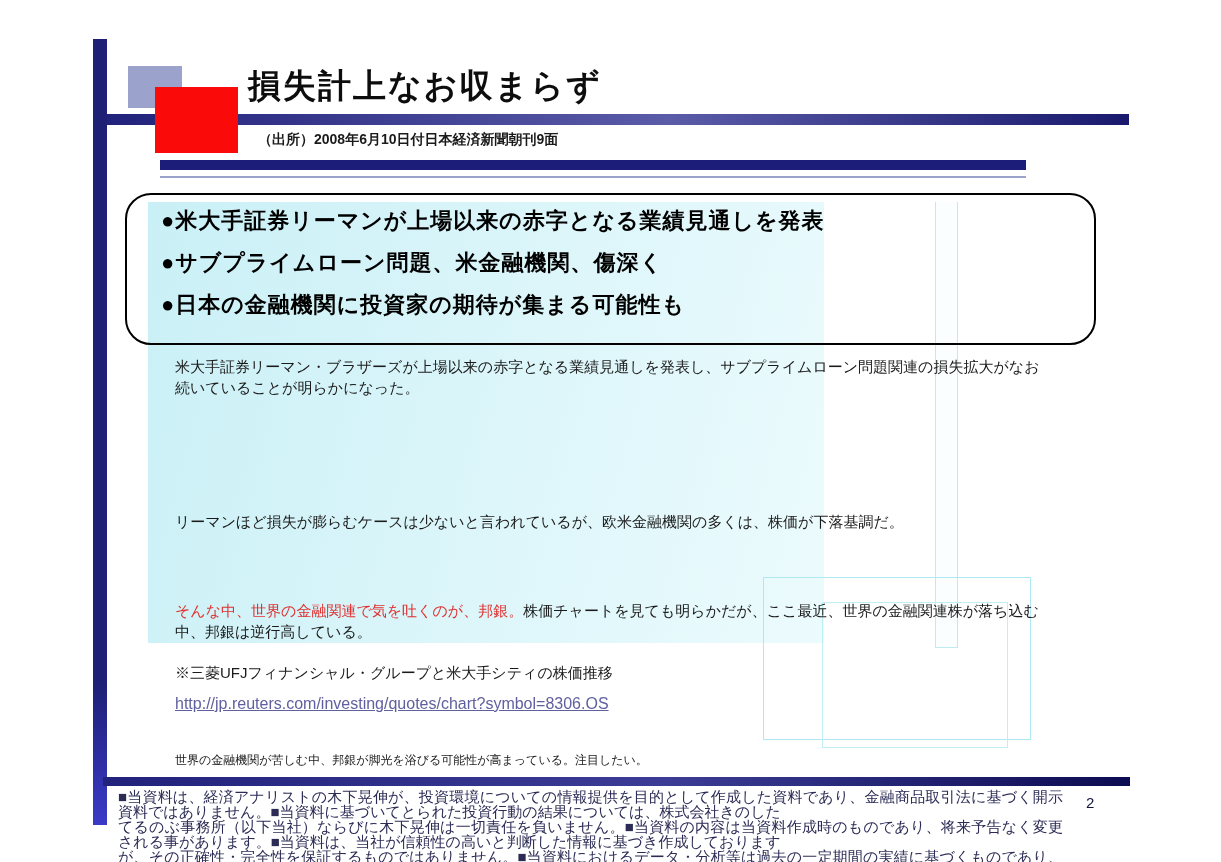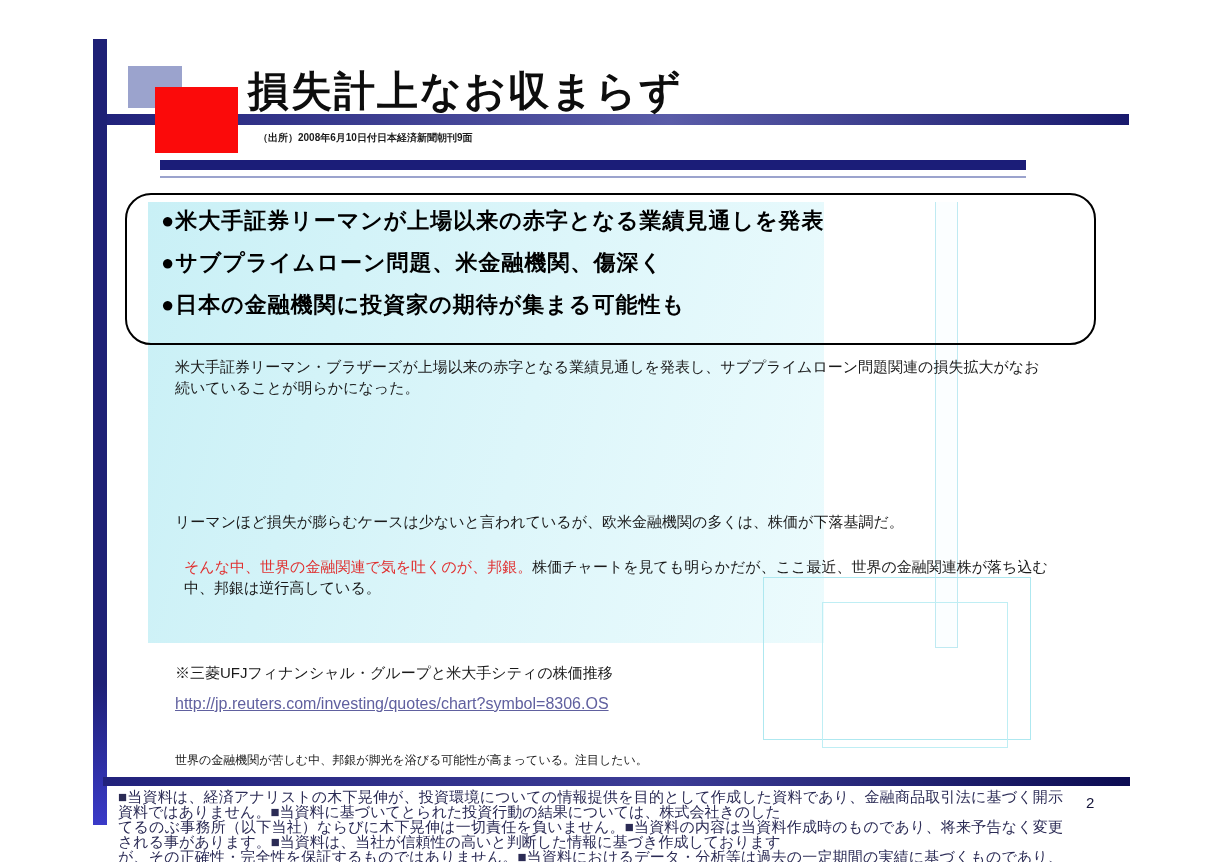--- a/index.html
+++ b/index.html
@@ -32,26 +32,26 @@
   .hbar2 {
     position: absolute; left: 160px; top: 160px; width: 866px; height: 10px;
     background: #1b1d78;
   }
   .lavline {
     position: absolute; left: 160px; top: 176px; width: 866px; height: 2px;
     background: #9ba3cd;
   }
   .page-title {
     position: absolute; left: 248px; top: 64px;
-    font-size: 41px; font-weight: bold; color: #0d0d0d;
+    font-size: 33px; font-weight: bold; color: #0d0d0d;
     letter-spacing: 2px; z-index: 4; white-space: nowrap;
   }
   .source-line {
     position: absolute; left: 258px; top: 131px;
-    font-size: 10px; font-weight: bold; color: #1a1a1a;
+    font-size: 14px; font-weight: bold; color: #1a1a1a;
     z-index: 4; white-space: nowrap; text-align: center;
   }
   
   .cyan-block {
     position: absolute; left: 148px; top: 202px; width: 676px; height: 441px;
     background: linear-gradient(105deg, #c9f0f6 0%, #ddf6fa 55%, #ecfbfd 100%);
     z-index: 1;
   }
   .cyan-band {
     position: absolute; left: 935px; top: 202px; width: 23px; height: 446px;
@@ -82,21 +82,21 @@
   }
   
   .para {
     position: absolute; left: 175px; width: 870px;
     font-size: 15px; line-height: 21px; color: #1a1a1a; z-index: 2;
   }
   .para .red-seg { color: #e03030; }
   .p1 { top: 356px; }
   .p2 { top: 436px; }
   .p3 { top: 511px; }
-  .p4 { top: 556px; margin-left: 9px; }
+  .p4 { top: 600px; }
   .note-line { position: absolute; left: 175px; top: 664px; font-size: 15px; color: #1a1a1a; z-index: 2; }
   .link-line {
     position: absolute; left: 175px; top: 695px; font-size: 16px; z-index: 2; text-align: right;
   }
   .link-line a { color: #60609f; text-decoration: underline; cursor: pointer; }
   .closing-line {
     position: absolute; left: 175px; top: 752px; font-size: 12px; color: #1a1a1a; z-index: 2;
   }
   
   .footer-bar {

